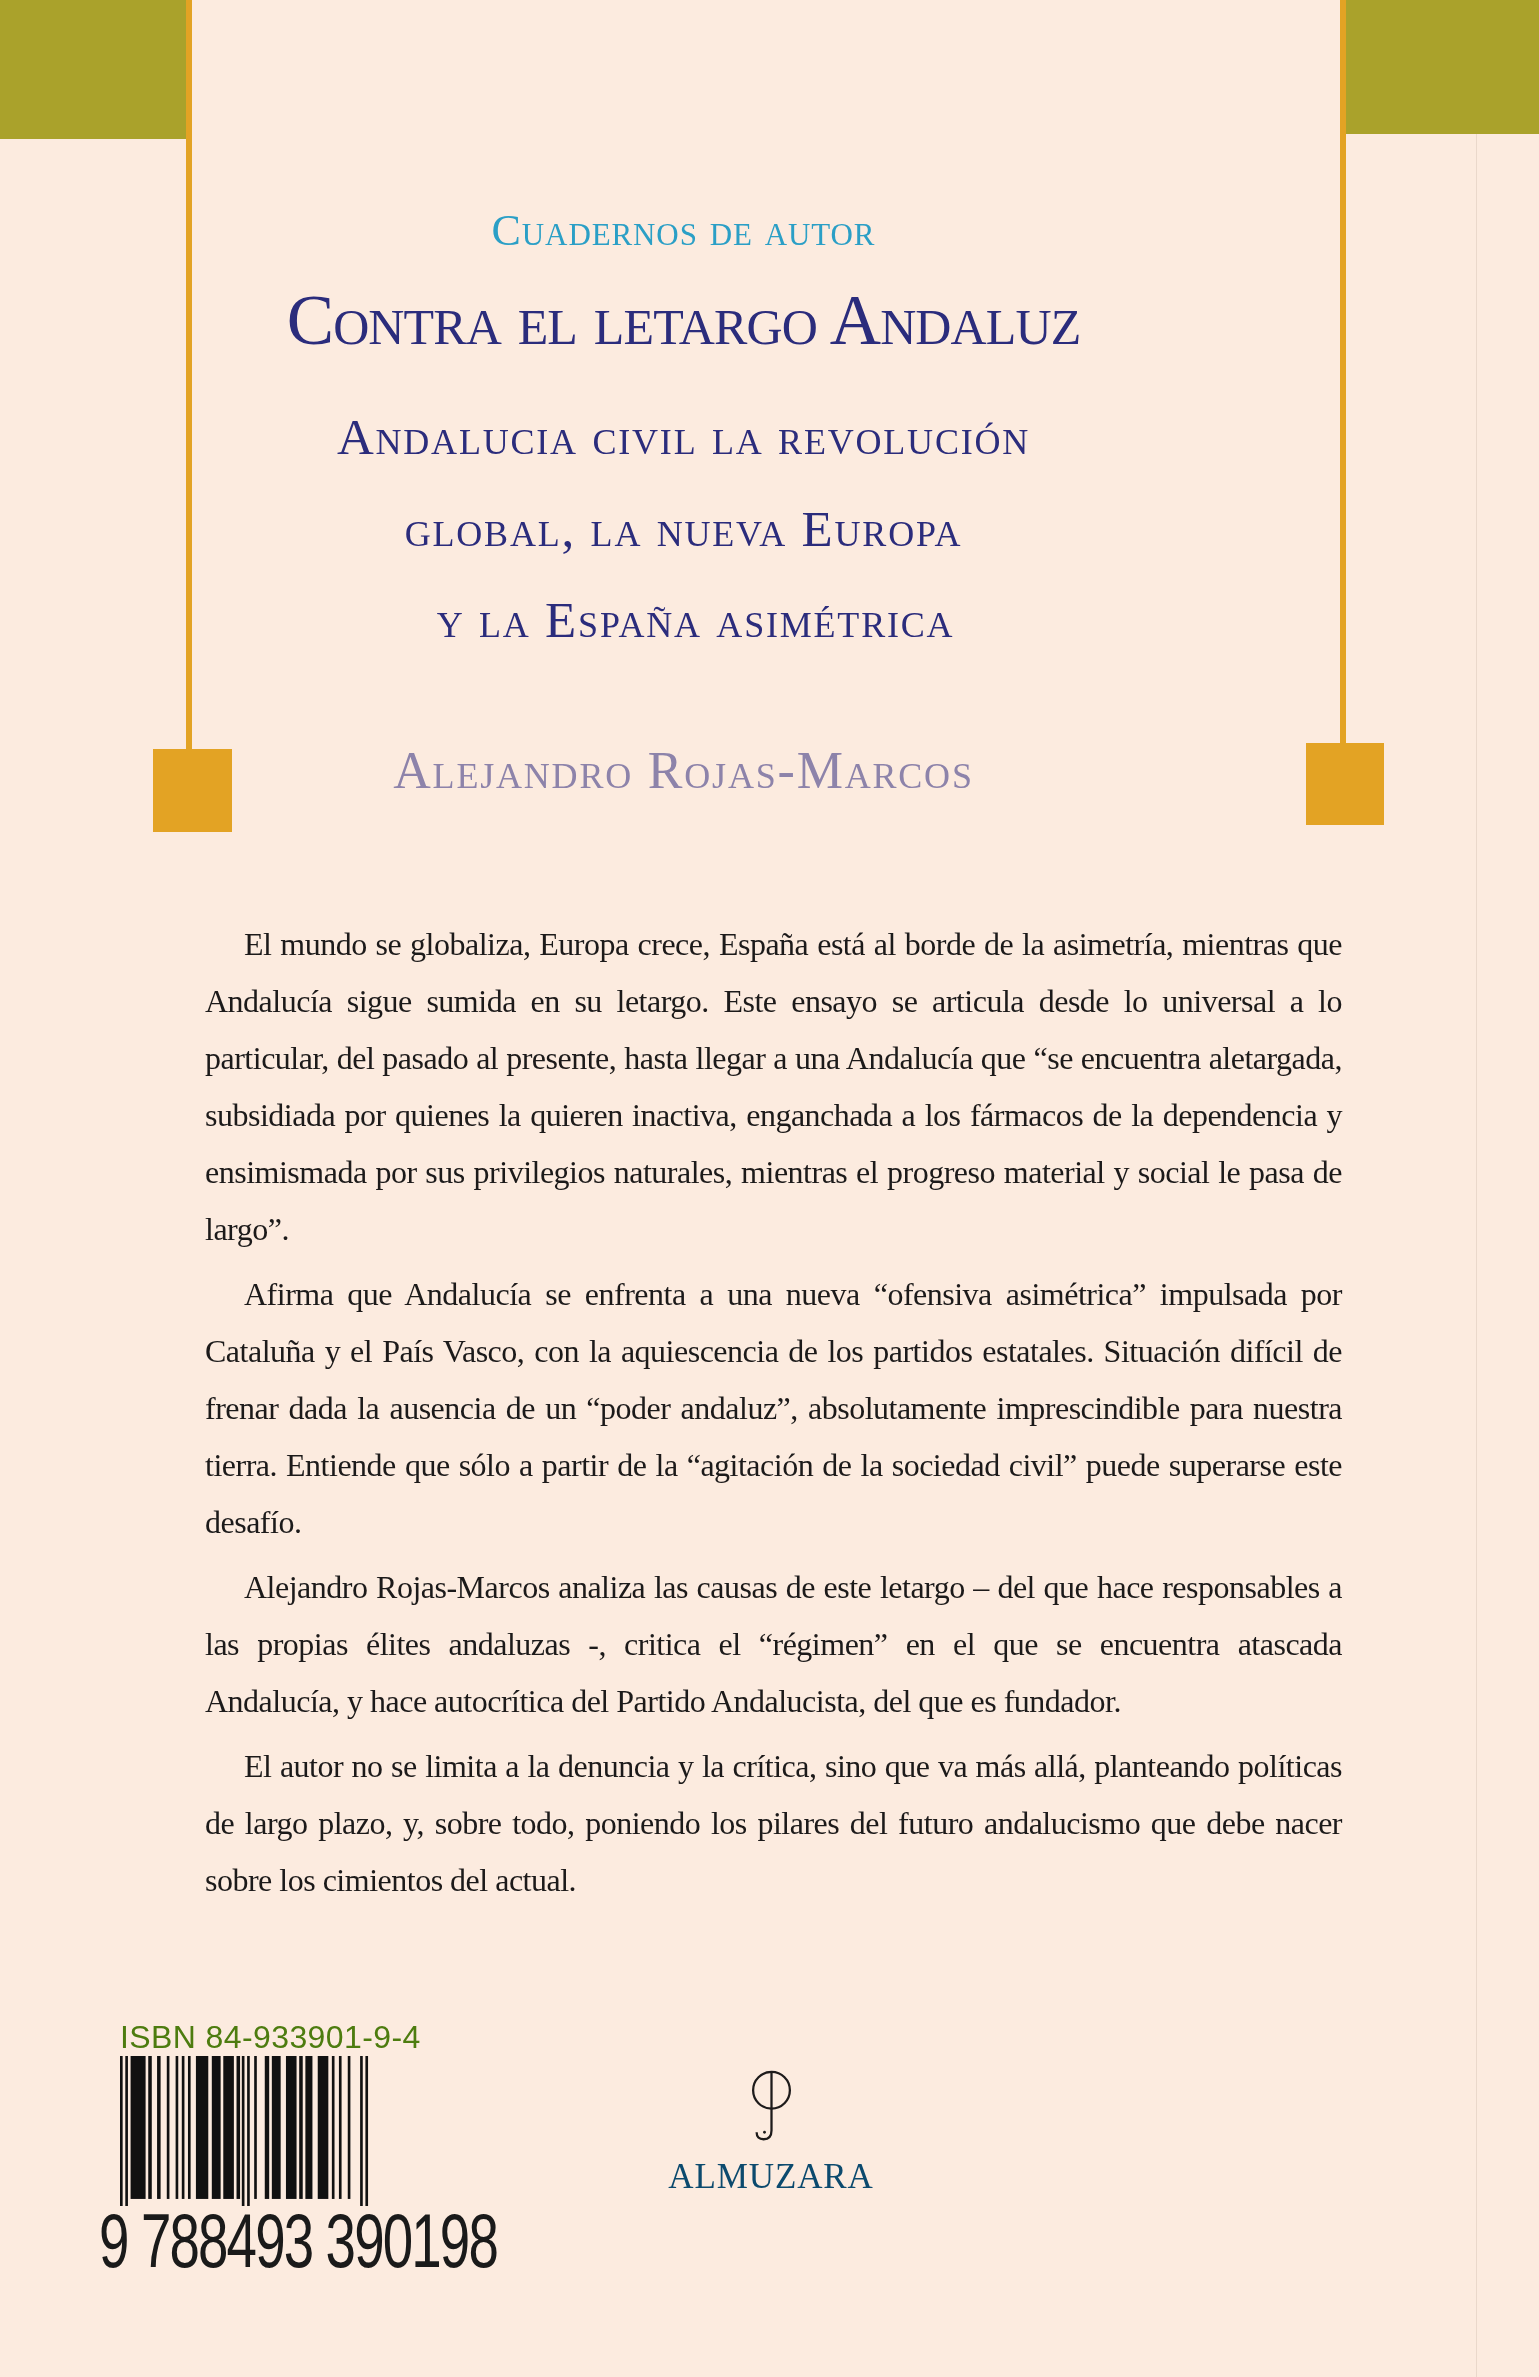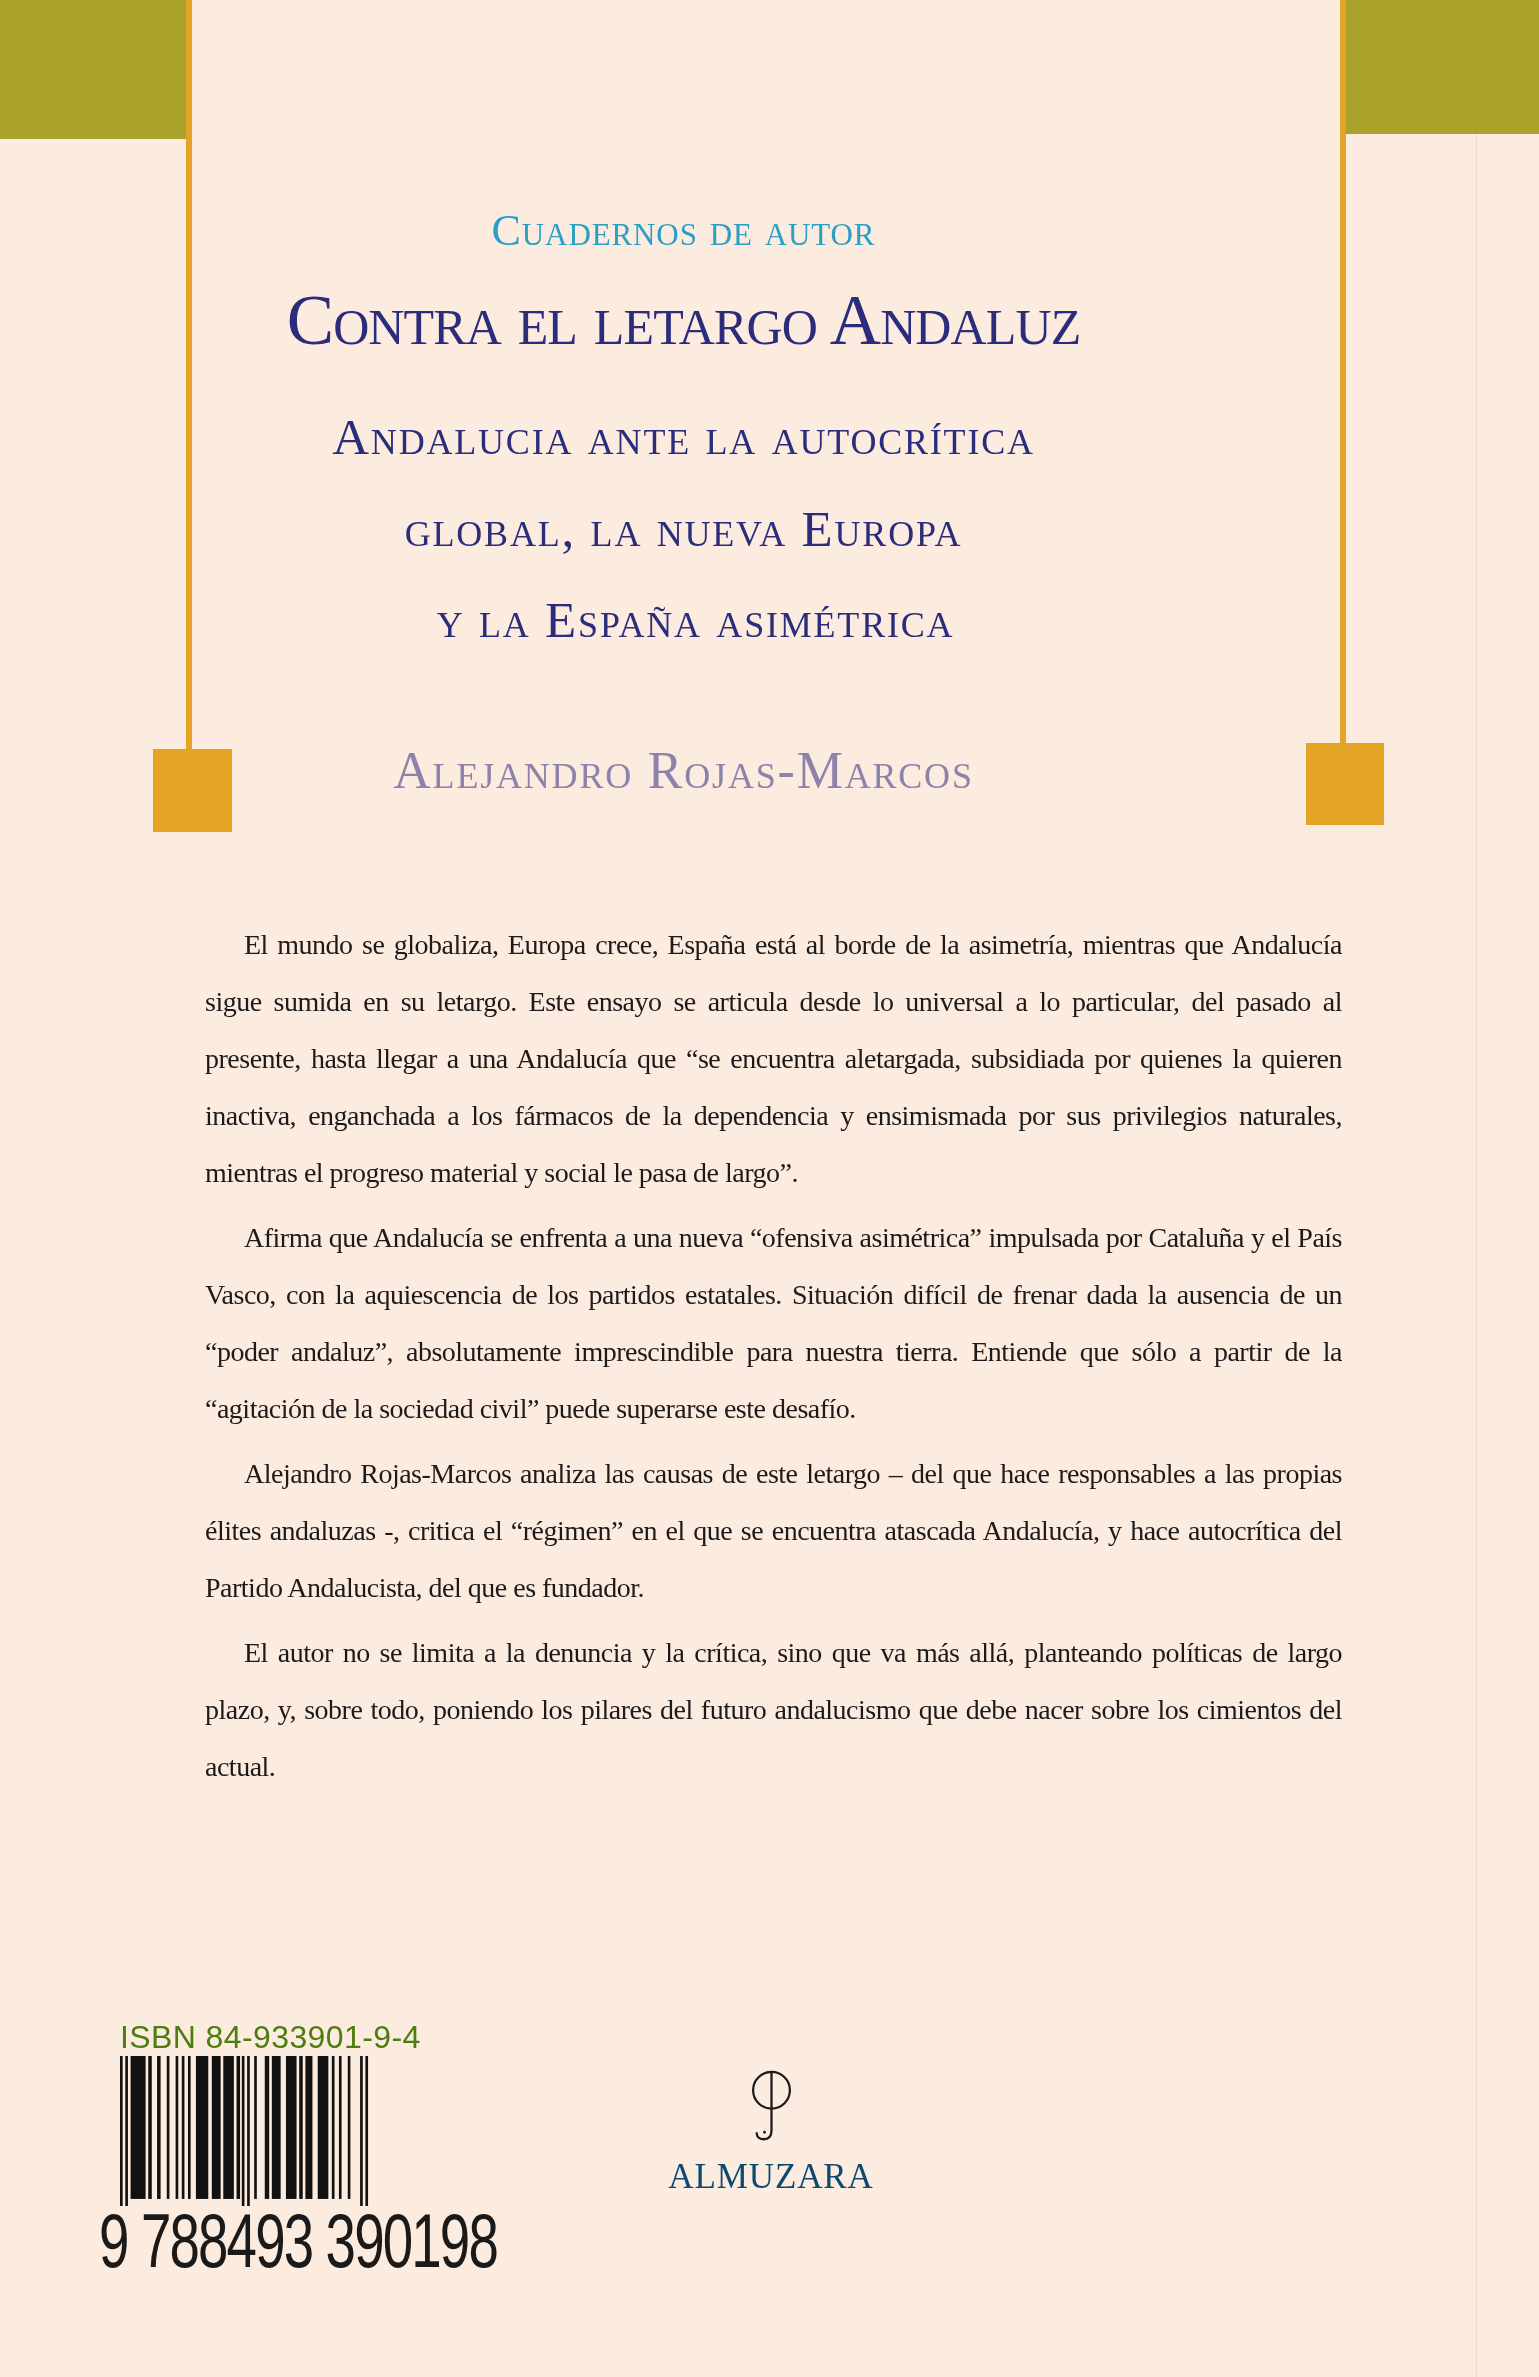--- a/index.html
+++ b/index.html
@@ -35,21 +35,21 @@
   .sub1 { top: 391px; }
   .sub2 { top: 483px; }
   .sub3 { top: 574px; margin-left: 12px; }
   .author {
     top: 741px; color: #8d83aa; font-size: 52px; font-variant: small-caps;
     letter-spacing: 1.8px; font-family: "Liberation Serif", serif;
   }
 
   .body-text {
     position: absolute; left: 205px; width: 1137px; top: 916px;
-    color: #1c1a1a; font-size: 28px; line-height: 57px;
+    color: #1c1a1a; font-size: 32px; line-height: 57px;
     text-align: justify; font-family: "Liberation Serif", serif;
     letter-spacing: -0.5px;
   }
   .body-text p { margin: 0 0 8px 0; text-indent: 39px; }
 
   .isbn {
     position: absolute; left: 120px; top: 2019px; font-family: "Liberation Sans", sans-serif;
     font-size: 32px; color: #4d7c0f; letter-spacing: 0.4px;
   }
   .barcode { position: absolute; left: 120px; top: 2056px; width: 256px; height: 150px; }
@@ -70,21 +70,21 @@
 <div class="olive olive-left"></div>
 <div class="olive olive-right"></div>
 <div class="vline vline-left"></div>
 <div class="vline vline-right"></div>
 <div class="square square-left"></div>
 <div class="square square-right"></div>
 <div class="spine-edge"></div>
 
 <div class="center-block series">Cuadernos de autor</div>
 <div class="center-block title">Contra el letargo Andaluz</div>
-<div class="center-block subtitle sub1">Andalucia ante la autocrítica</div>
+<div class="center-block subtitle sub1">Andalucia civil la revolución</div>
 <div class="center-block subtitle sub2">global, la nueva Europa</div>
 <div class="center-block subtitle sub3">y la España asimétrica</div>
 <div class="center-block author">Alejandro Rojas-Marcos</div>
 
 <div class="body-text">
   <p>El mundo se globaliza, Europa crece, España está al borde de la asimetría, mientras que Andalucía sigue sumida en su letargo. Este ensayo se articula desde lo universal a lo particular, del pasado al presente, hasta llegar a una Andalucía que “se encuentra aletargada, subsidiada por quienes la quieren inactiva, enganchada a los fármacos de la dependencia y ensimismada por sus privilegios naturales, mientras el progreso material y social le pasa de largo”.</p>
   <p>Afirma que Andalucía se enfrenta a una nueva “ofensiva asimétrica” impulsada por Cataluña y el País Vasco, con la aquiescencia de los partidos estatales. Situación difícil de frenar dada la ausencia de un “poder andaluz”, absolutamente imprescindible para nuestra tierra. Entiende que sólo a partir de la “agitación de la sociedad civil” puede superarse este desafío.</p>
   <p>Alejandro Rojas-Marcos analiza las causas de este letargo – del que hace responsables a las propias élites andaluzas -, critica el “régimen”  en el que se encuentra atascada Andalucía, y hace autocrítica del Partido Andalucista, del que es fundador.</p>
   <p>El autor no se limita a la denuncia y la crítica, sino que va más allá, planteando políticas de largo plazo, y, sobre todo, poniendo los pilares del futuro andalucismo que debe nacer sobre los cimientos del actual.</p>
 </div>

